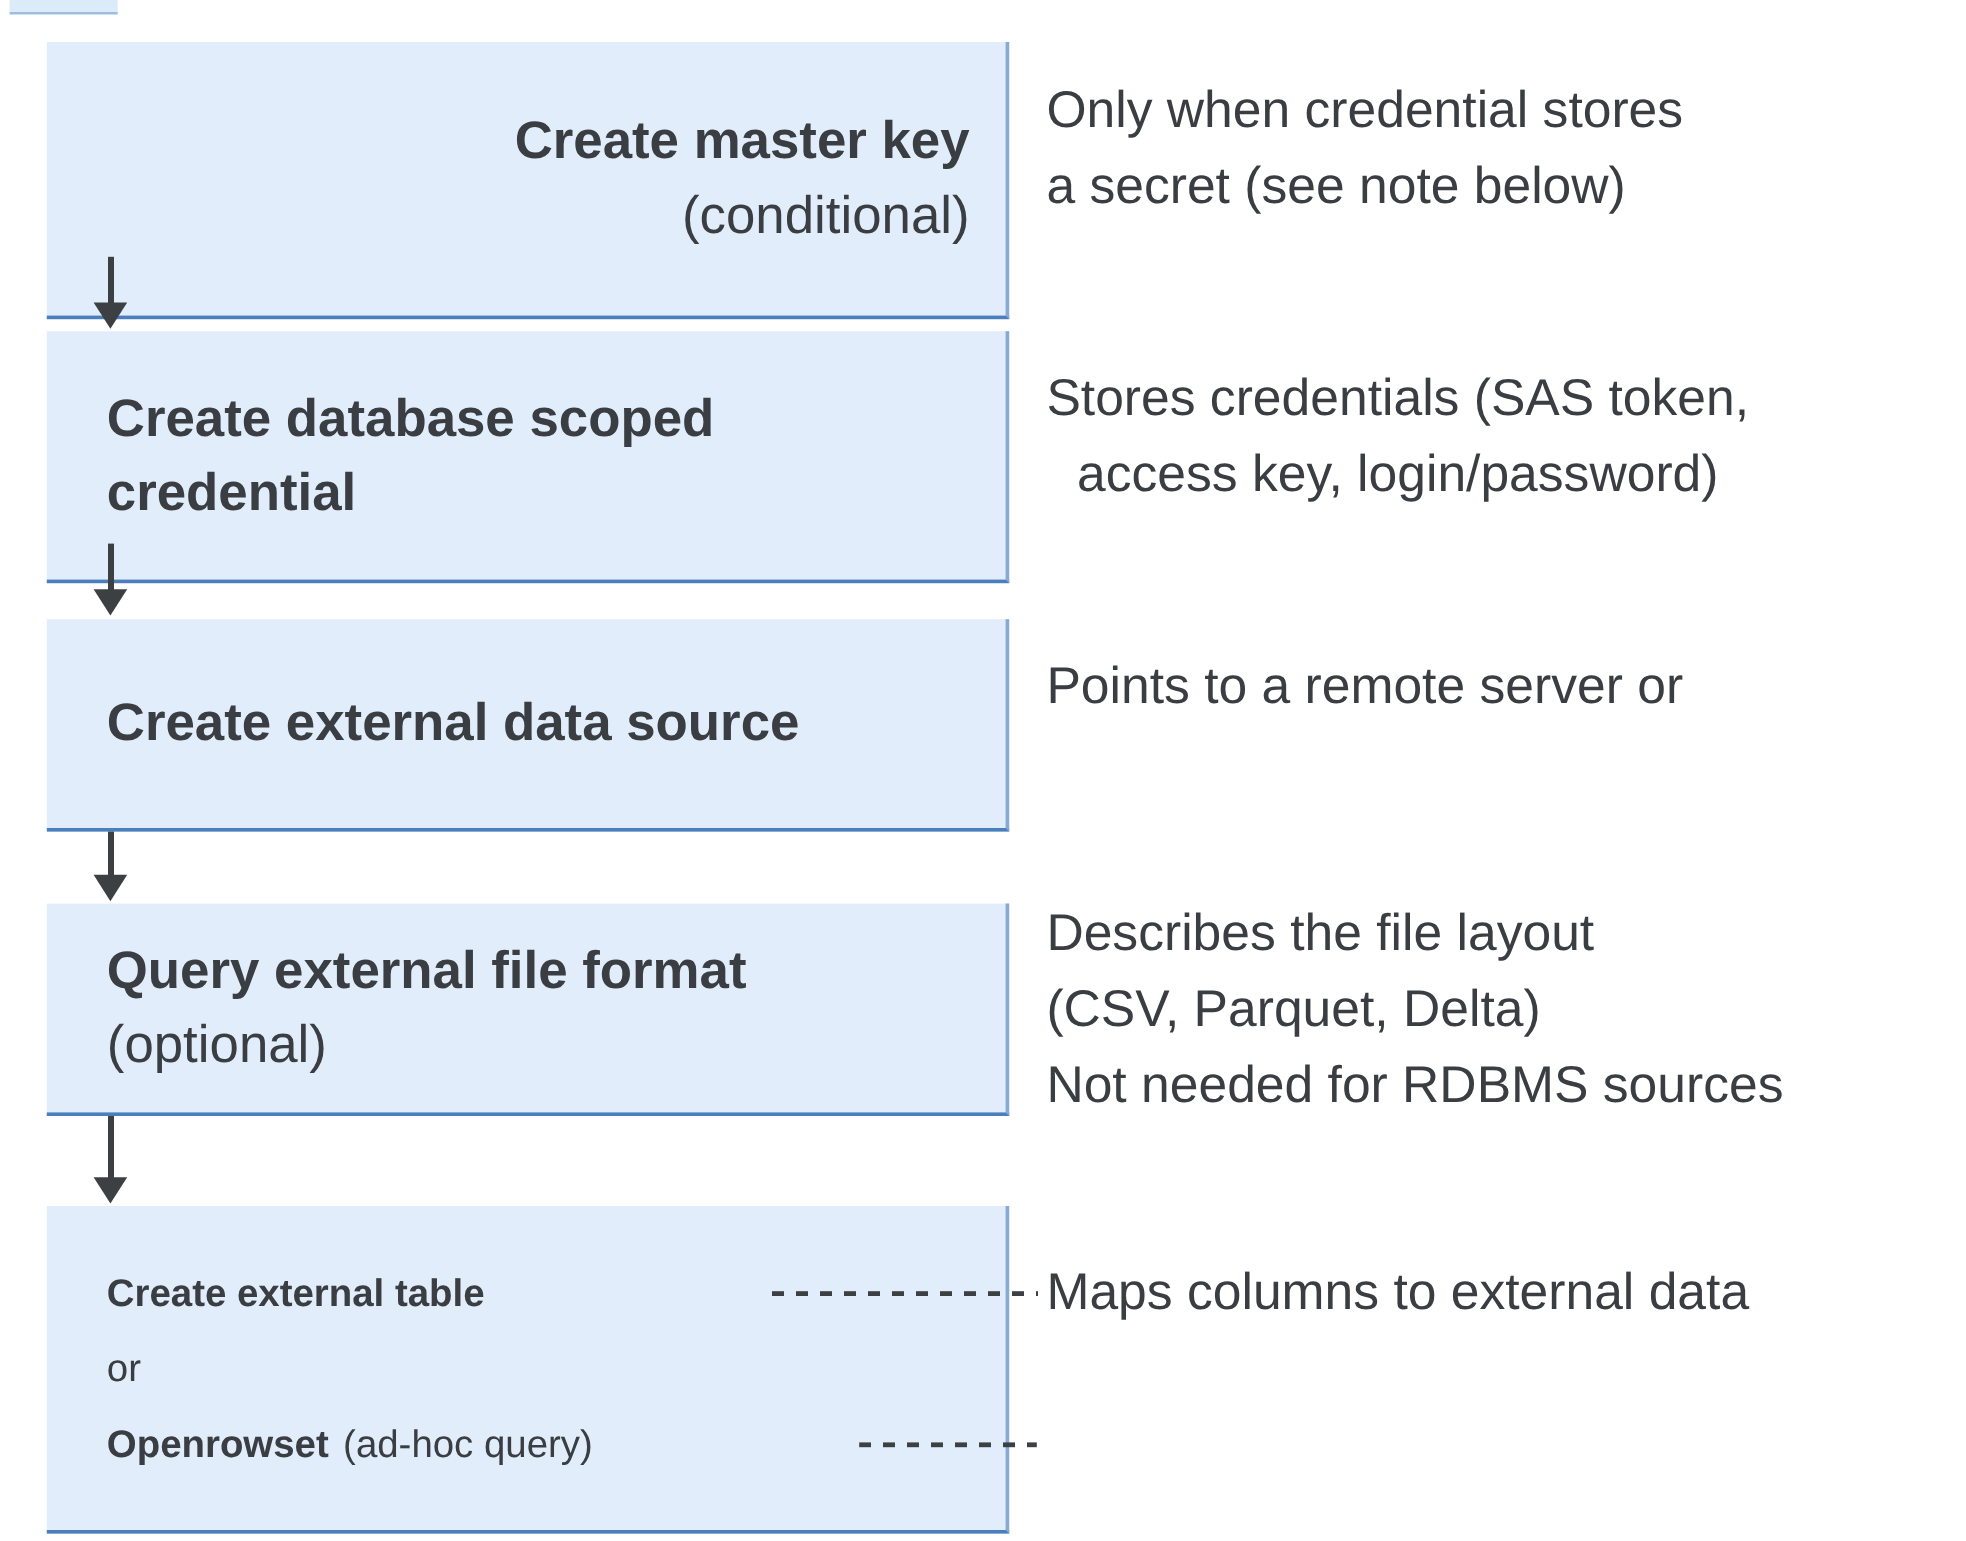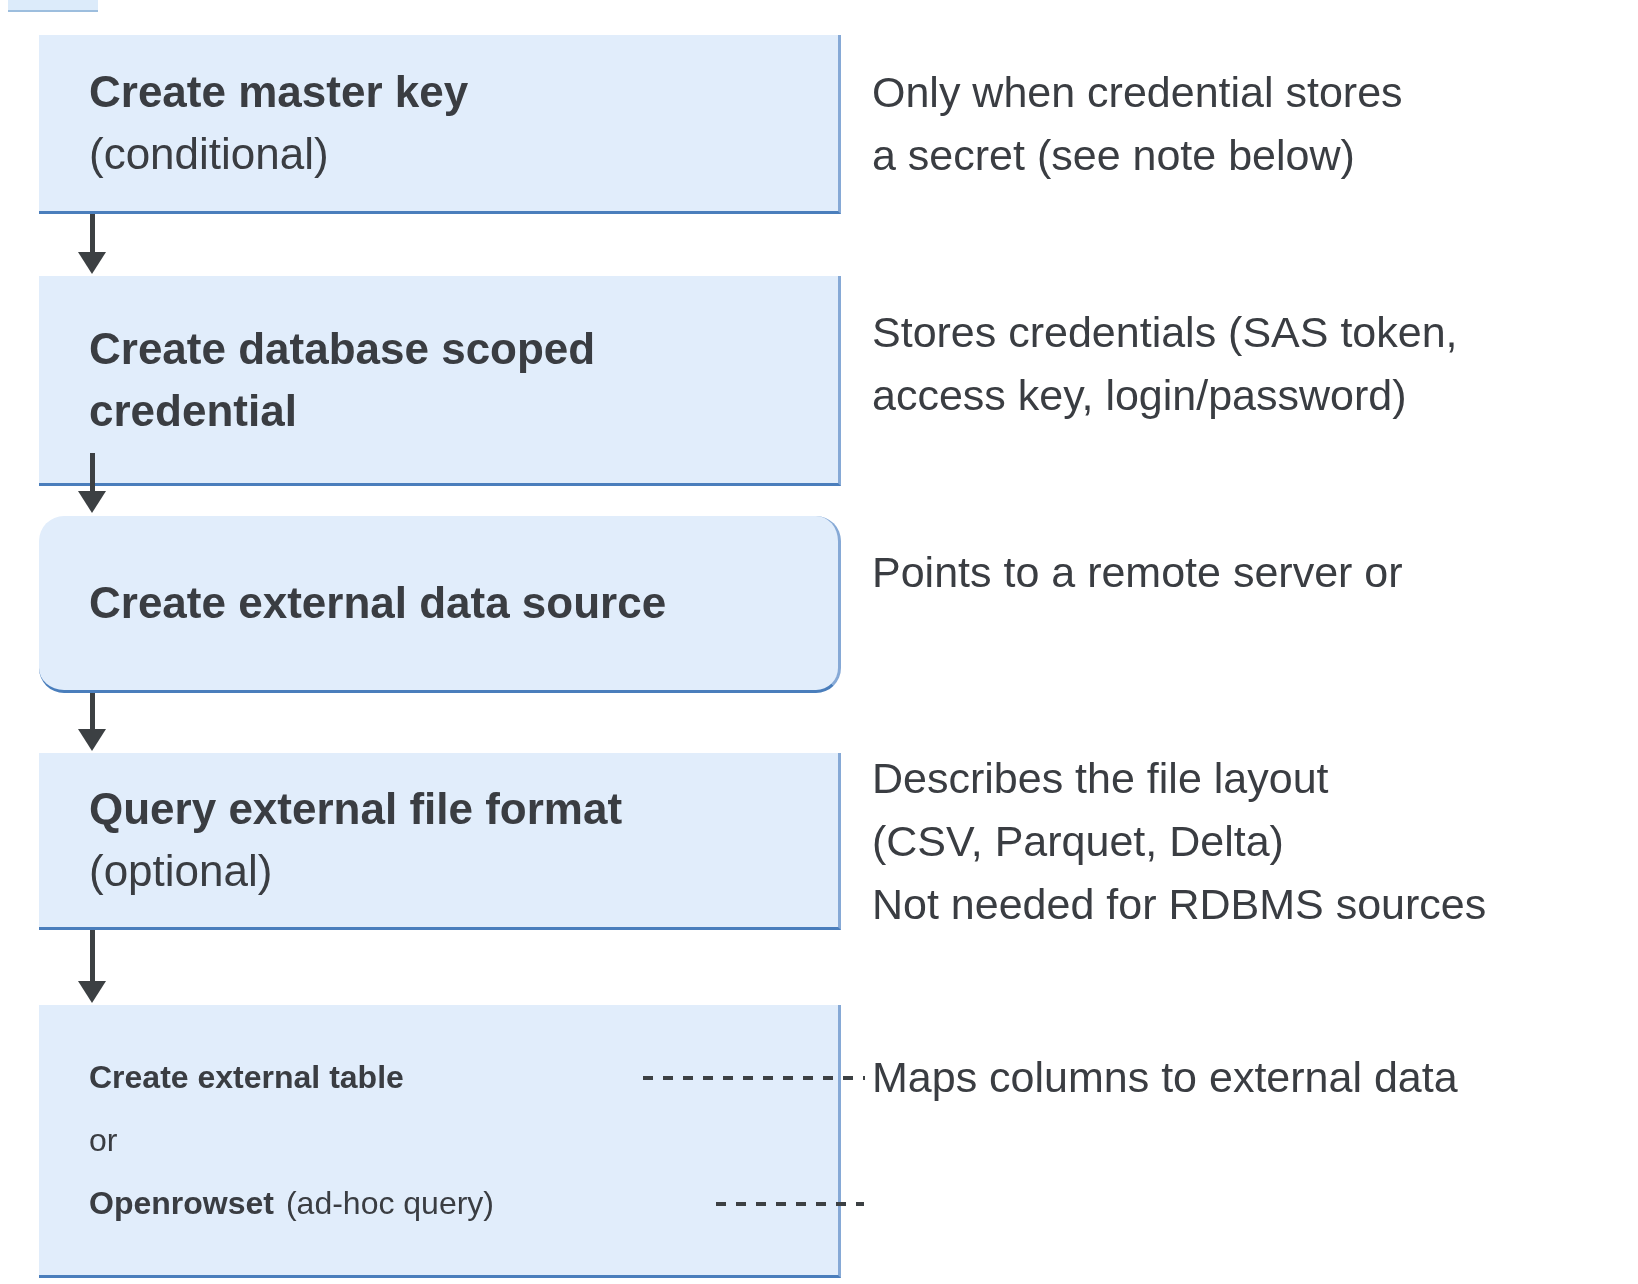--- a/index.html
+++ b/index.html
@@ -19,23 +19,23 @@
   .box{
     position:absolute;left:39px;width:802px;box-sizing:border-box;
     background:#e1edfb;
     border-right:3px solid #86a9d6;
     border-bottom:3px solid #4a7ebc;
     display:flex;flex-direction:column;justify-content:center;
     padding-left:50px;padding-right:30px;
   }
   .box .title{font-weight:700;font-size:44px;line-height:62px;}
   .box .subtitle{font-weight:400;font-size:44px;line-height:62px;}
-  .box1{top:35px;height:179px;}
+  .box1{top:35px;height:231px;text-align:right;}
   .box2{top:276px;height:210px;}
-  .box3{top:516px;height:177px;border-radius:25px;}
+  .box3{top:516px;height:177px;}
   .box4{top:753px;height:177px;}
   .box5{top:1005px;height:273px;}
   .box5 .row{font-size:32px;line-height:63px;white-space:nowrap;}
   .box5 .b{font-weight:700;}
   .box5 .r{font-weight:400;margin-left:12px;}
 
   .arrow{position:absolute;left:78px;width:28px;}
   .arrow .stem{position:absolute;left:11.5px;top:0;width:5px;background:#3c4043;}
   .arrow .head{
     position:absolute;left:0;width:0;height:0;
@@ -52,21 +52,21 @@
     background:repeating-linear-gradient(90deg,#3c4043 0 10px,transparent 10px 20px);
   }
   .dash1{left:643px;top:1076px;width:222px;}
   .dash2{left:716px;top:1202px;width:148px;}
 
   .note{
     position:absolute;left:872px;font-size:43px;line-height:63px;font-weight:400;
     white-space:nowrap;
   }
   .note1{top:61px;}
-  .note2{top:301px;}
+  .note2{top:301px;text-align:center;}
   .note3{top:541px;}
   .note4{top:747px;}
   .note5{top:1046px;}
   .note6{top:1172px;}
 </style>
 </head>
 <body>
 
 <div class="canvas">
 

